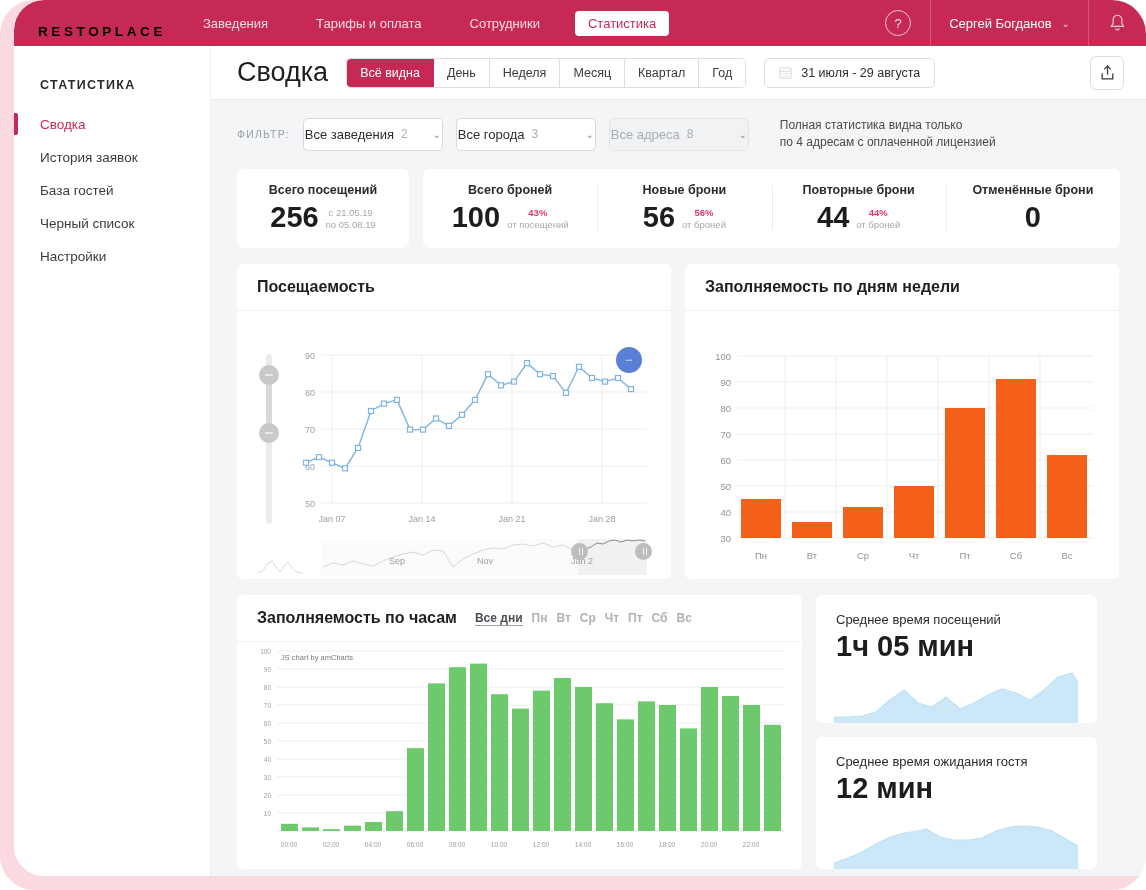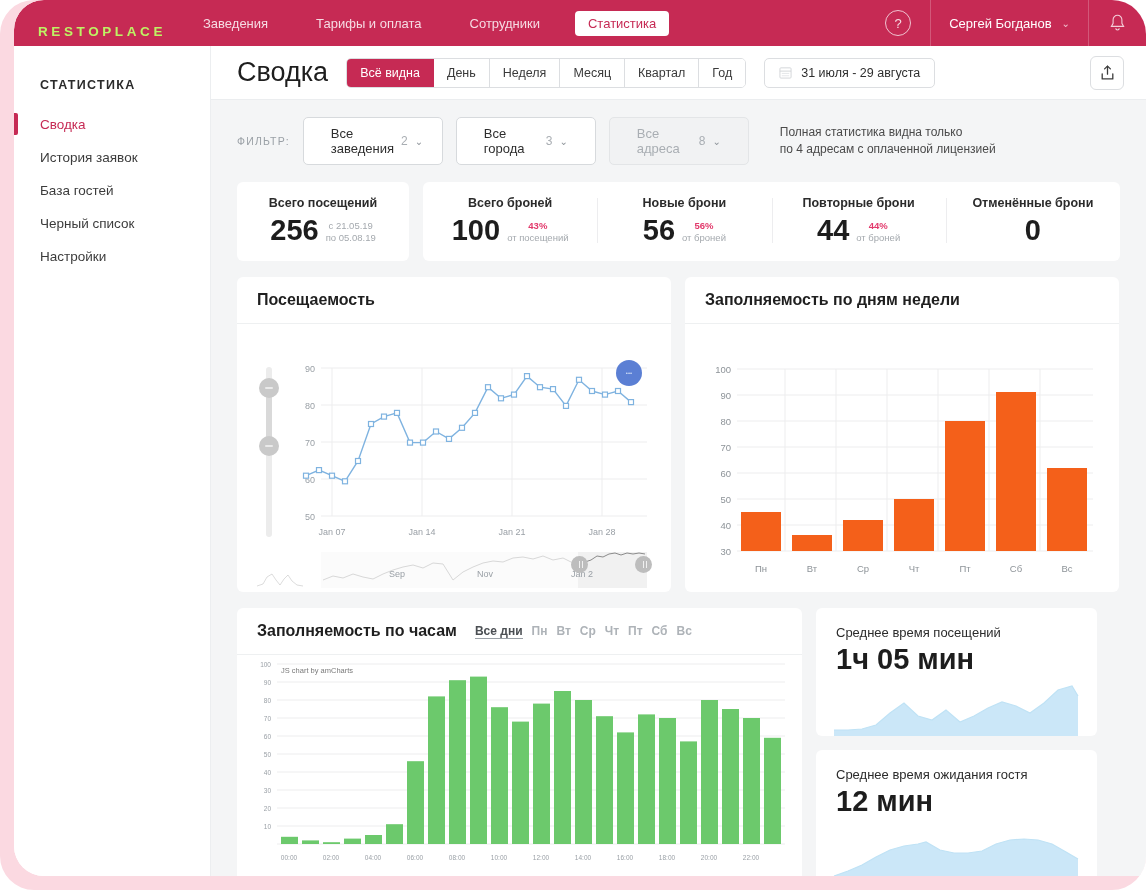--- a/index.html
+++ b/index.html
@@ -26,21 +26,21 @@
   
   .topbar {
     position: absolute; left: 0; top: 0; right: 0; height: 46px;
     background: #c62a54;
     display: flex; align-items: stretch;
     border-top-left-radius: 30px;
   }
   .brand {
     display: flex; align-items: center;
     padding: 17px 24px 0 24px;
-    color: #bef264; font-weight: bold; font-size: 13.5px;
+    color: #000000; font-weight: bold; font-size: 13.5px;
     letter-spacing: 3.6px;
     white-space: nowrap;
   }
   .topnav { display: flex; align-items: center; gap: 18px; flex: 1; }
   .topnav-item {
     color: #f6dbe3; font-size: 13px; padding: 5px 13px;
     border-radius: 4px; white-space: nowrap; cursor: pointer;
     margin-right: 4px;
   }
   .topnav-item.active { background: #ffffff; color: #c62a54; }
@@ -130,21 +130,21 @@
   .filterbar {
     display: flex; align-items: center; gap: 13px;
     padding: 17px 26px 13px 26px;
   }
   .filter-label {
     font-size: 10.5px; letter-spacing: 1.2px; color: #9aa0a6; text-transform: uppercase;
   }
   .select {
     display: flex; align-items: center; gap: 7px;
     border: 1px solid #d7dadd; border-radius: 5px; background: #ffffff;
-    padding: 8px 27px; font-size: 13px; color: #2e2e2e; cursor: pointer;
+    padding: 8px 1px; font-size: 13px; color: #2e2e2e; cursor: pointer;
     min-width: 140px;
   }
   .select.disabled { background: #f1f2f3; border-color: #e3e5e7; color: #a9aeb3; cursor: default; }
   .select .cnt { color: #a9aeb3; font-size: 12px; }
   .select .arw { margin-left: auto; color: #8e949a; font-size: 10px; }
   .sel-w1 { width: 134px; } .sel-w2 { width: 131px; } .sel-w3 { width: 130px; }
   .filter-note { font-size: 12px; color: #4a4a4a; line-height: 1.45; margin-left: 18px; }
 
   
   .kpi-row {

